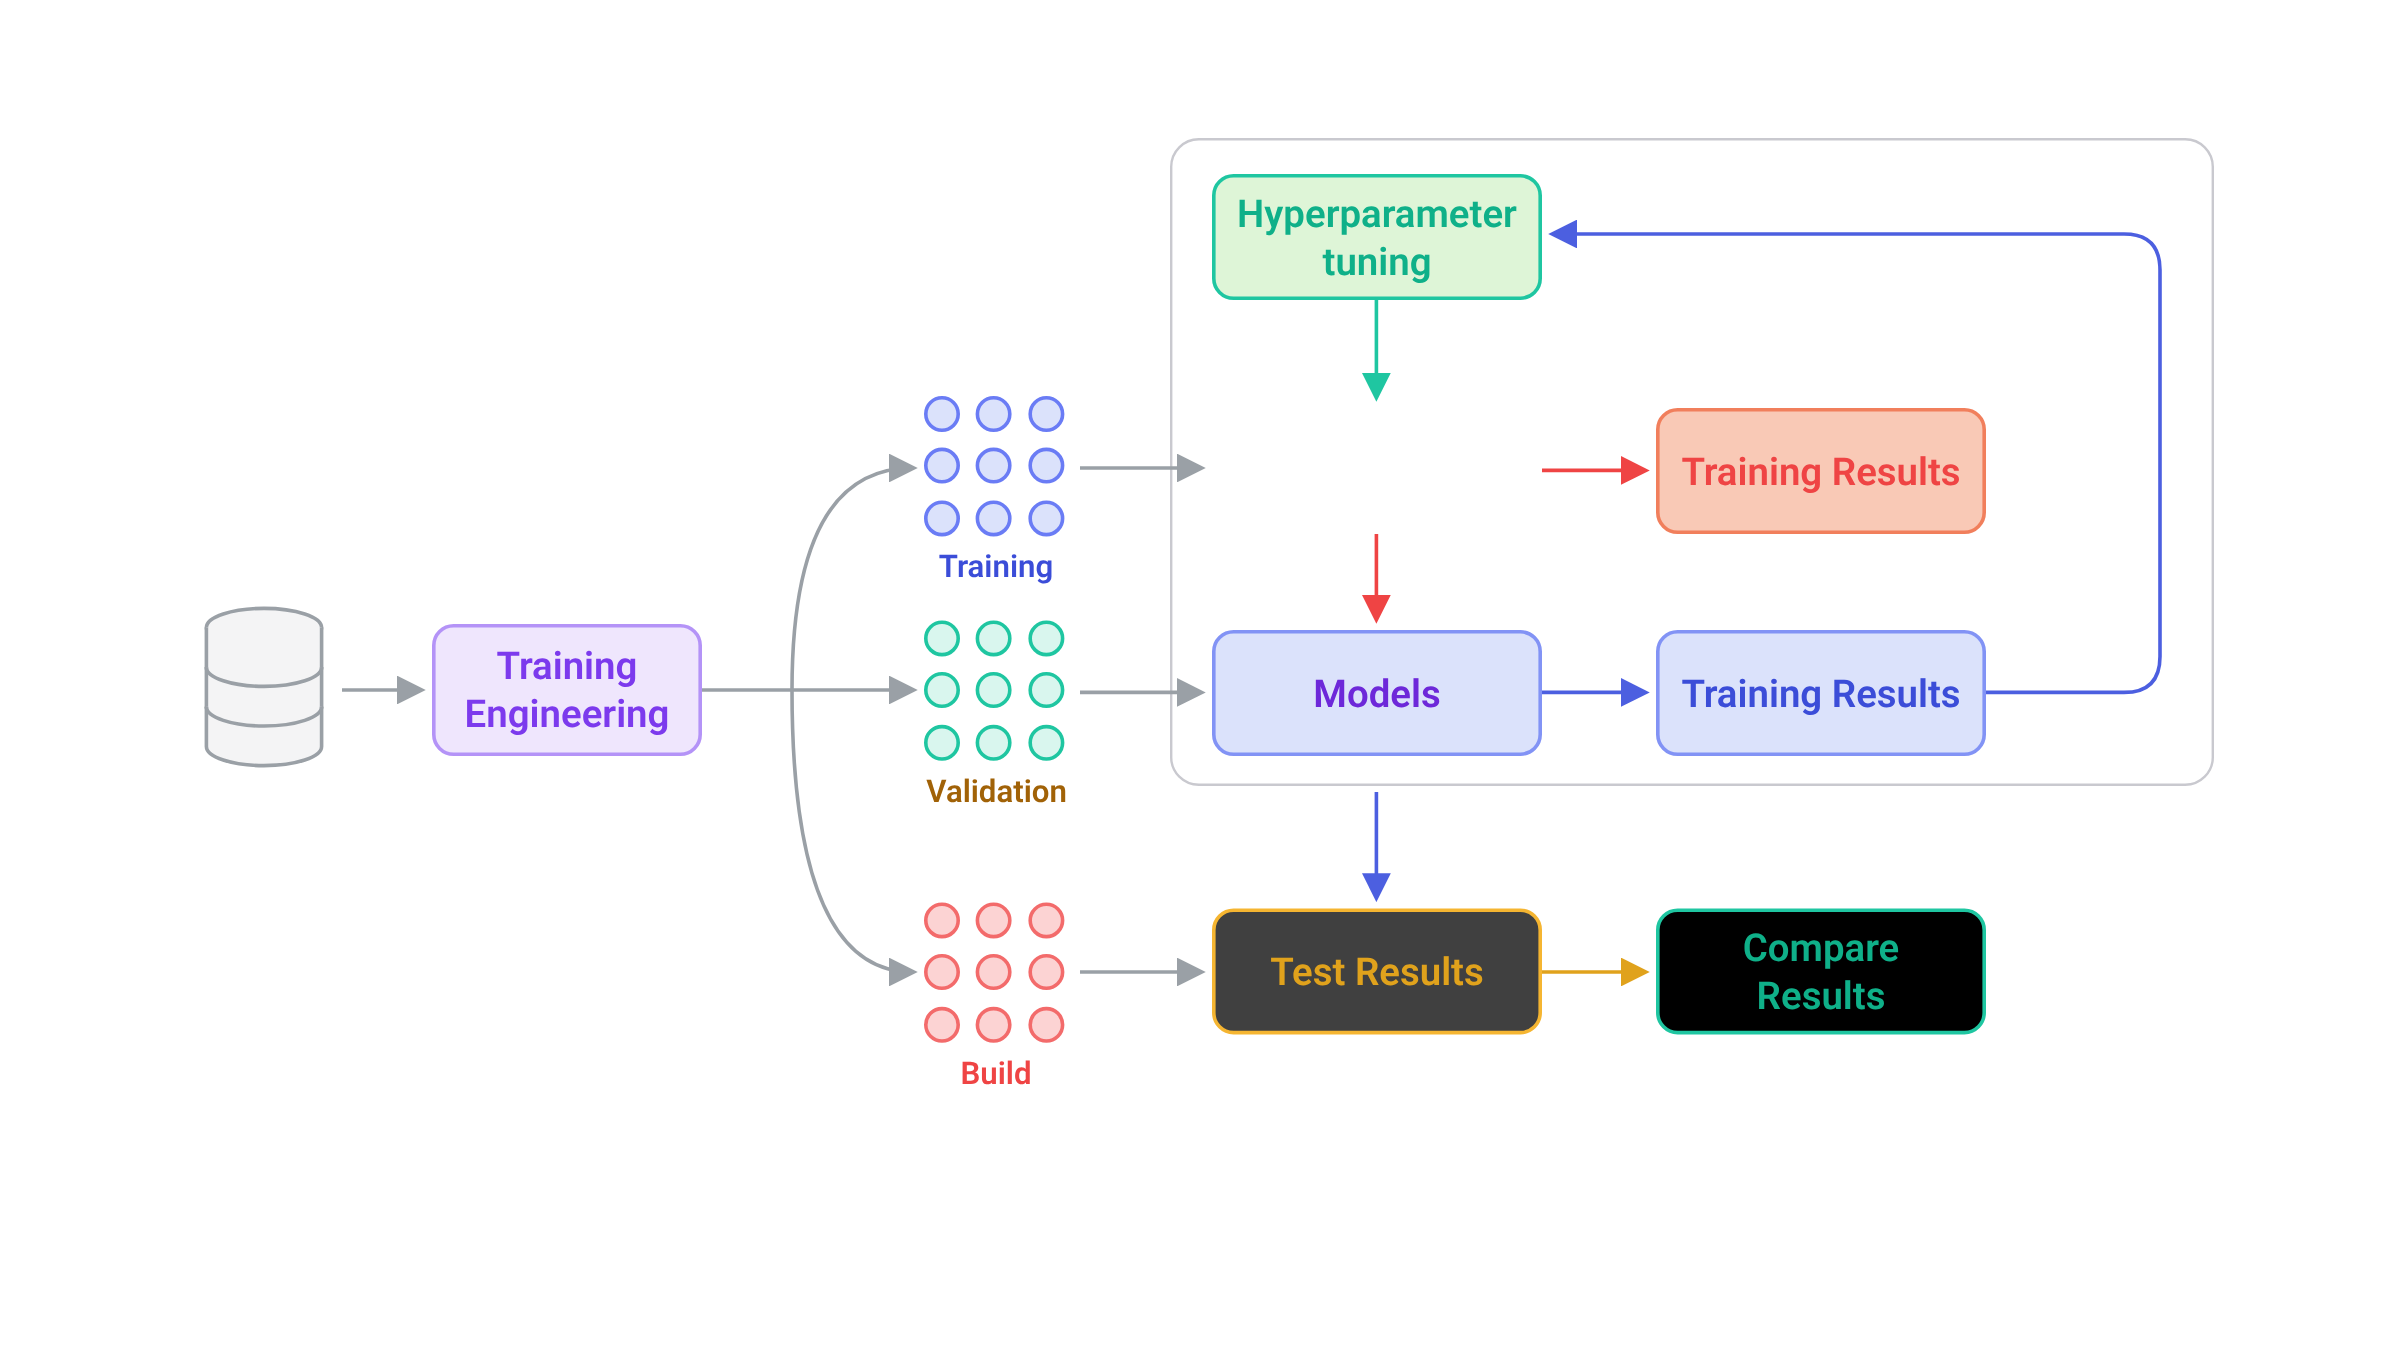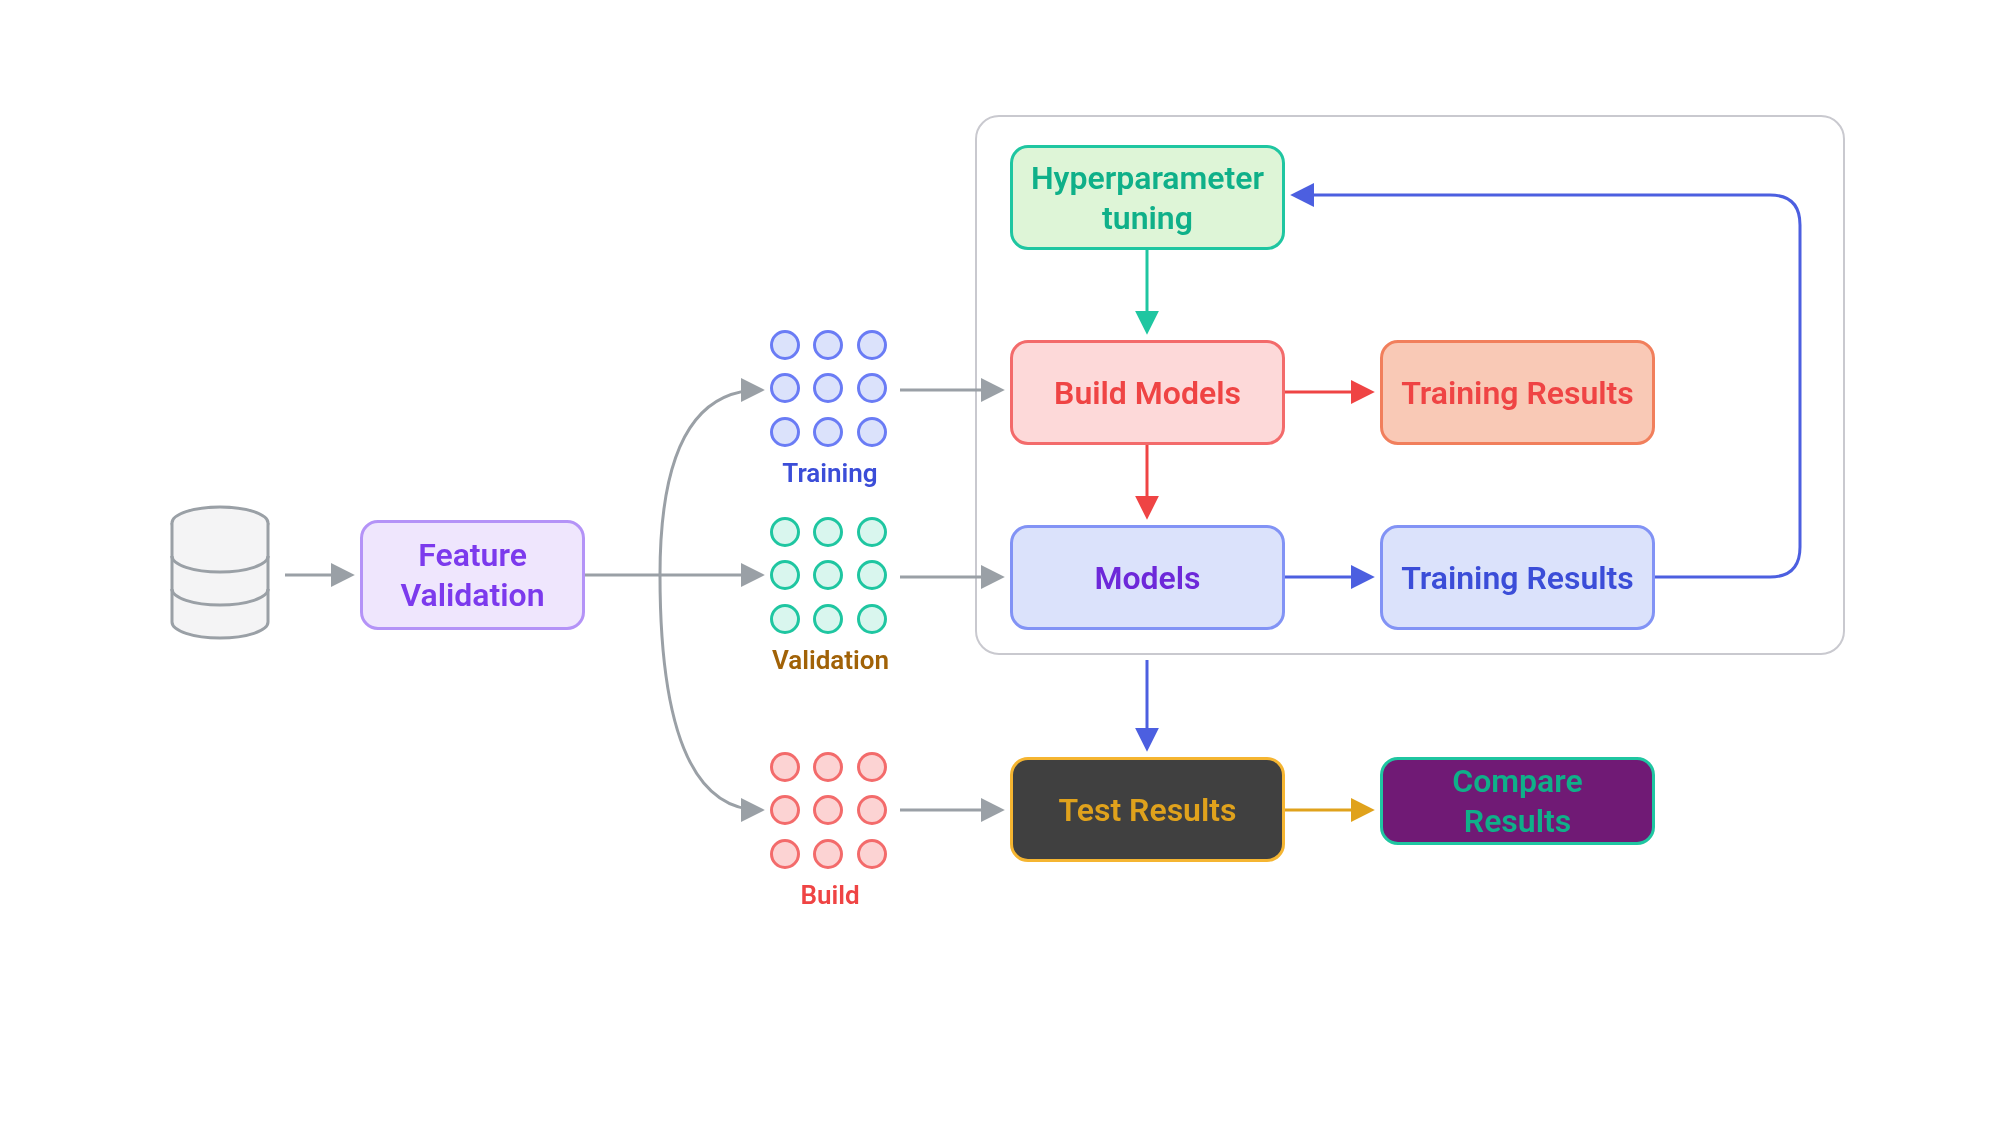--- a/index.html
+++ b/index.html
@@ -79,21 +79,21 @@
       <path d="M7 18 v33 a48 16 0 0 0 96 0 v-33" fill="#f4f4f5"></path>
       <path d="M7 51 v33 a48 16 0 0 0 96 0 v-33" fill="#f4f4f5"></path>
       <path d="M7 84 v33 a48 16 0 0 0 96 0 v-33" fill="#f4f4f5"></path>
       <path d="M7 51 a48 16 0 0 0 96 0" fill="none"></path>
       <path d="M7 84 a48 16 0 0 0 96 0" fill="none"></path>
     </g>
   </svg>
 
   <div class="node" style="left:360px; top:520px; width:225px; height:110px;
               border-color:#b493f7; background:#efe6fd; color:#7c3aed;">
-    <span>Feature Validation</span>
+    <span>Training Engineering</span>
   </div>
 
   <div class="dot-grid" style="left:770px; top:330px; width:120px; height:120px;">
     <div class="dot" style="border-color:#6a7cf5; background:#dbe2fb;"></div>
     <div class="dot" style="border-color:#6a7cf5; background:#dbe2fb;"></div>
     <div class="dot" style="border-color:#6a7cf5; background:#dbe2fb;"></div>
     <div class="dot" style="border-color:#6a7cf5; background:#dbe2fb;"></div>
     <div class="dot" style="border-color:#6a7cf5; background:#dbe2fb;"></div>
     <div class="dot" style="border-color:#6a7cf5; background:#dbe2fb;"></div>
     <div class="dot" style="border-color:#6a7cf5; background:#dbe2fb;"></div>
@@ -126,24 +126,20 @@
     <div class="dot" style="border-color:#f36b6b; background:#fcd3d3;"></div>
     <div class="dot" style="border-color:#f36b6b; background:#fcd3d3;"></div>
   </div>
   <div class="dot-label" style="left:770px; top:880px; width:120px; color:#ef4444;">Build</div>
 
   <div class="node" style="left:1010px; top:145px; width:275px; height:105px;
               border-color:#1fc6a1; background:#def5d7; color:#0fb089;">
     <span>Hyperparameter tuning</span>
   </div>
 
-  <div class="node" style="left:1010px; top:340px; width:275px; height:105px;
-              border-color:#f36b6b; background:#fdd9d9; color:#ef4444;">
-    <span>Build Models</span>
-  </div>
 
   <div class="node" style="left:1380px; top:340px; width:275px; height:105px;
               border-color:#f17f5c; background:#f9c9b6; color:#ef4444;">
     <span>Training Results</span>
   </div>
 
   <div class="node" style="left:1010px; top:525px; width:275px; height:105px;
               border-color:#8293f5; background:#dbe2fb; color:#6d28d9;">
     <span>Models</span>
   </div>
@@ -151,22 +147,22 @@
   <div class="node" style="left:1380px; top:525px; width:275px; height:105px;
               border-color:#8293f5; background:#dbe2fb; color:#3b4dd8;">
     <span>Training Results</span>
   </div>
 
   <div class="node" style="left:1010px; top:757px; width:275px; height:105px;
               border-color:#f5b531; background:#404040; color:#e0a21c;">
     <span>Test Results</span>
   </div>
 
-  <div class="node" style="left:1380px; top:757px; width:275px; height:88px;
-              border-color:#1fc6a1; background:#701a75; color:#0fb089;">
+  <div class="node" style="left:1380px; top:757px; width:275px; height:105px;
+              border-color:#1fc6a1; background:#000000; color:#0fb089;">
     <span>Compare Results</span>
   </div>
 
   <svg class="arrows" viewBox="0 0 2000 1125">
     <defs>
       <marker id="arr-gray" viewBox="0 0 10 10" refX="8" refY="5" markerWidth="8" markerHeight="8" orient="auto-start-reverse">
         <path d="M0 0 L10 5 L0 10 z" fill="#9aa0a6"></path>
       </marker>
       <marker id="arr-teal" viewBox="0 0 10 10" refX="8" refY="5" markerWidth="8" markerHeight="8" orient="auto-start-reverse">
         <path d="M0 0 L10 5 L0 10 z" fill="#1fc6a1"></path>

